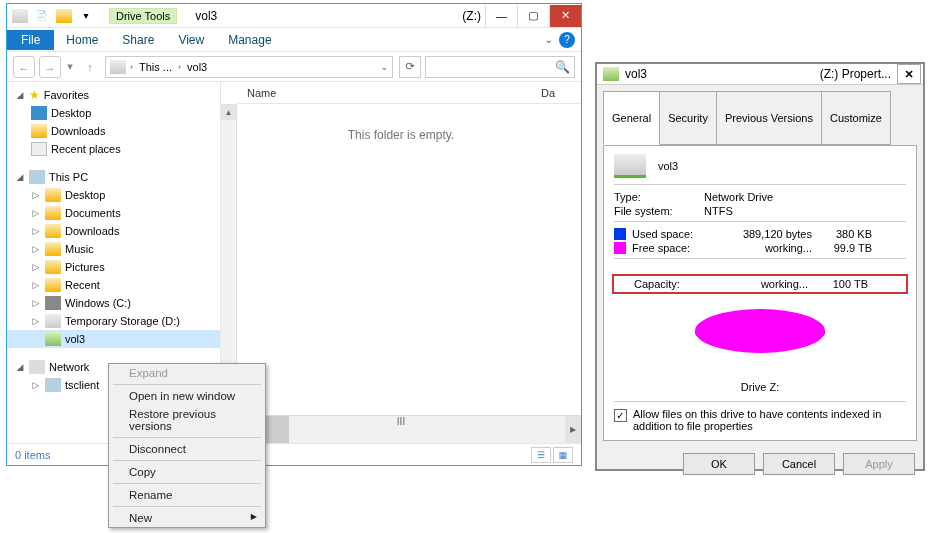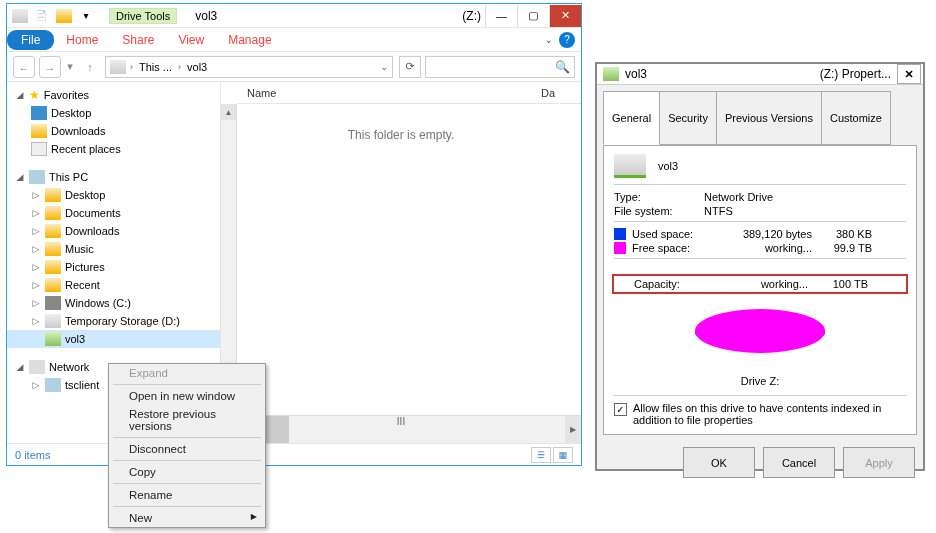--- a/index.html
+++ b/index.html
@@ -11,22 +11,22 @@
 .tb-btn { width: 18px; height: 18px; display: flex; align-items: center; justify-content: center; font-size: 10px; }
 .drive-tools { background:#d6f1bd; padding:1px 6px; font-size:11px; border:1px solid #c7e6b0;}
 .tb-title { font-size:12px; }
 .tb-spacer { flex:1; }
 .tb-driveletter{font-size:12px;}
 .win-ctl { display:flex; }
 .win-ctl div { width:32px; height:22px; display:flex; align-items:center; justify-content:center; border-left:1px solid #ddd; }
 .win-close { background:#c84031; color:#fff; }
 
 .ribbon { height: 24px; display:flex; align-items:center; background:#fff; border-bottom:1px solid #e6e6e6; }
-.rib-file { background:#1979ca; color:#fff; padding:3px 14px; font-size:12px;border-radius:9px; }
-.rib-tab { padding:3px 12px; font-size:12px; color:#ef4444; }
+.rib-file { background:#1979ca; color:#fff; padding:3px 14px; font-size:12px; }
+.rib-tab { padding:3px 12px; font-size:12px; color:#0c4a6e; }
 .rib-spacer { flex:1; }
 .rib-chev { padding:0 6px; font-size:10px; color:#555;}
 .rib-help { width:16px;height:16px;border-radius:50%;background:#0a7ad6;color:#fff;display:flex;align-items:center;justify-content:center;font-size:10px;margin-right:6px;}
 
 .addrbar { height:30px; display:flex; align-items:center; gap:4px; padding:3px 6px; border-bottom:1px solid #e6e6e6; }
 .nav-btn { width:22px;height:22px;border:1px solid #ccc;border-radius:3px;display:flex;align-items:center;justify-content:center;color:#888; }
 .addr-input { flex:1; height:22px; border:1px solid #ccc; display:flex; align-items:center; gap:4px; padding:0 4px; }
 .addr-seg { padding:0 2px; font-size:11px;}
 .addr-sep { font-size:9px; color:#555; }
 .refresh { width:22px;height:22px;display:flex;align-items:center;justify-content:center;color:#555;border:1px solid #ccc;margin-left:2px;}
@@ -95,25 +95,25 @@
 .sw-free{background:#ff00ff;}
 .space-label{width:80px;}
 .space-bytes{width:100px;text-align:right;}
 .space-h{width:60px;text-align:right;}
 .cap-box{border:2px solid #c33;padding:2px 4px;margin:15px -2px;}
 .cap-row{display:flex;font-size:11px;}
 .cap-row .space-label{width:90px;padding-left:16px;}
 .pie{width:130px;height:54px;margin:12px auto 4px;position:relative;}
 .pie-top{width:130px;height:44px;border-radius:65px/22px;background:#ff00ff;position:absolute;top:0;}
 .pie-side{width:130px;height:14px;background:#b500b5;position:absolute;top:22px;border-radius:0 0 65px 65px/0 0 12px 12px;}
-.drive-lbl{text-align:center;font-size:11px;margin:12px 0 8px;}
+.drive-lbl{text-align:center;font-size:11px;margin:18px 0 8px;}
 .idx-row{display:flex;gap:6px;font-size:11px;align-items:flex-start;margin-top:auto;}
 .idx-chk{width:13px;height:13px;border:1px solid #666;display:flex;align-items:center;justify-content:center;font-size:10px;flex-shrink:0;margin-top:1px;}
 .btn-row{display:flex;gap:8px;justify-content:flex-end;padding:6px 8px;}
-.btn{width:72px;height:31px;border:1px solid #999;background:#e9e9e9;display:flex;align-items:center;justify-content:center;font-size:11px;text-align:right;}
+.btn{width:72px;height:22px;border:1px solid #999;background:#e9e9e9;display:flex;align-items:center;justify-content:center;font-size:11px;text-align:right;}
 .btn.disabled{color:#999;}
 </style>
 </head>
 <body>
 
 <div class="explorer">
 
   <div class="titlebar">
     <span class="tb-btn">
         <span class="ico ico-disk"></span>

